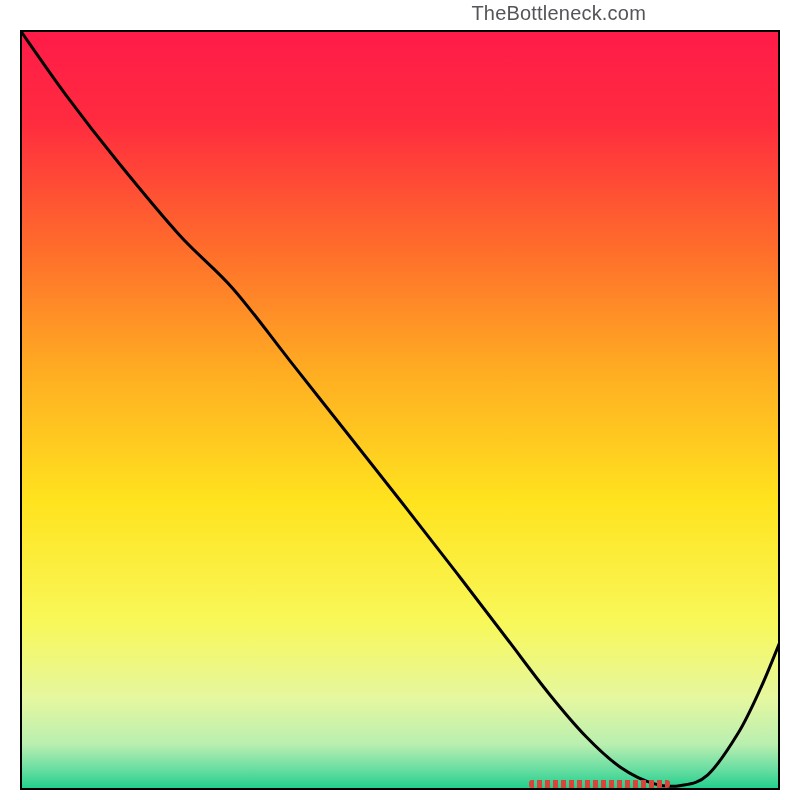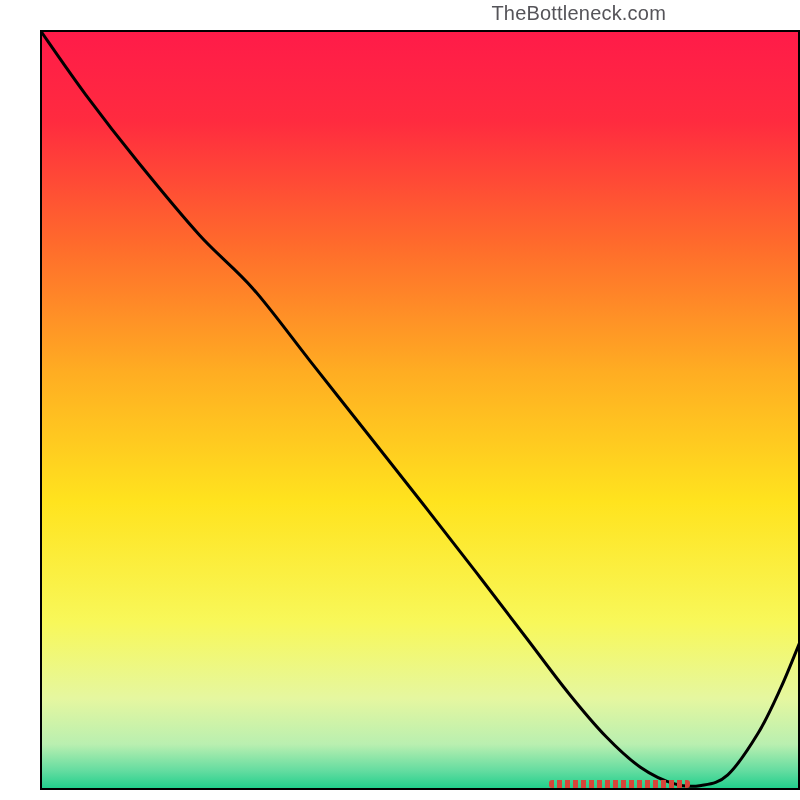--- a/index.html
+++ b/index.html
@@ -8,21 +8,20 @@
     width: 800px;
     height: 800px;
     background: #ffffff;
     font-family: Arial, Helvetica, sans-serif;
     overflow: hidden;
   }
   .wrap {
     position: relative;
     width: 664px;
     height: 800px;
-    margin-left: 20px;
   }
   .attribution {
     position: absolute;
     top: 2px;
     right: 18px;
     font-size: 20px;
     font-weight: 500;
     color: #555459;
     letter-spacing: 0.2px;
   }

